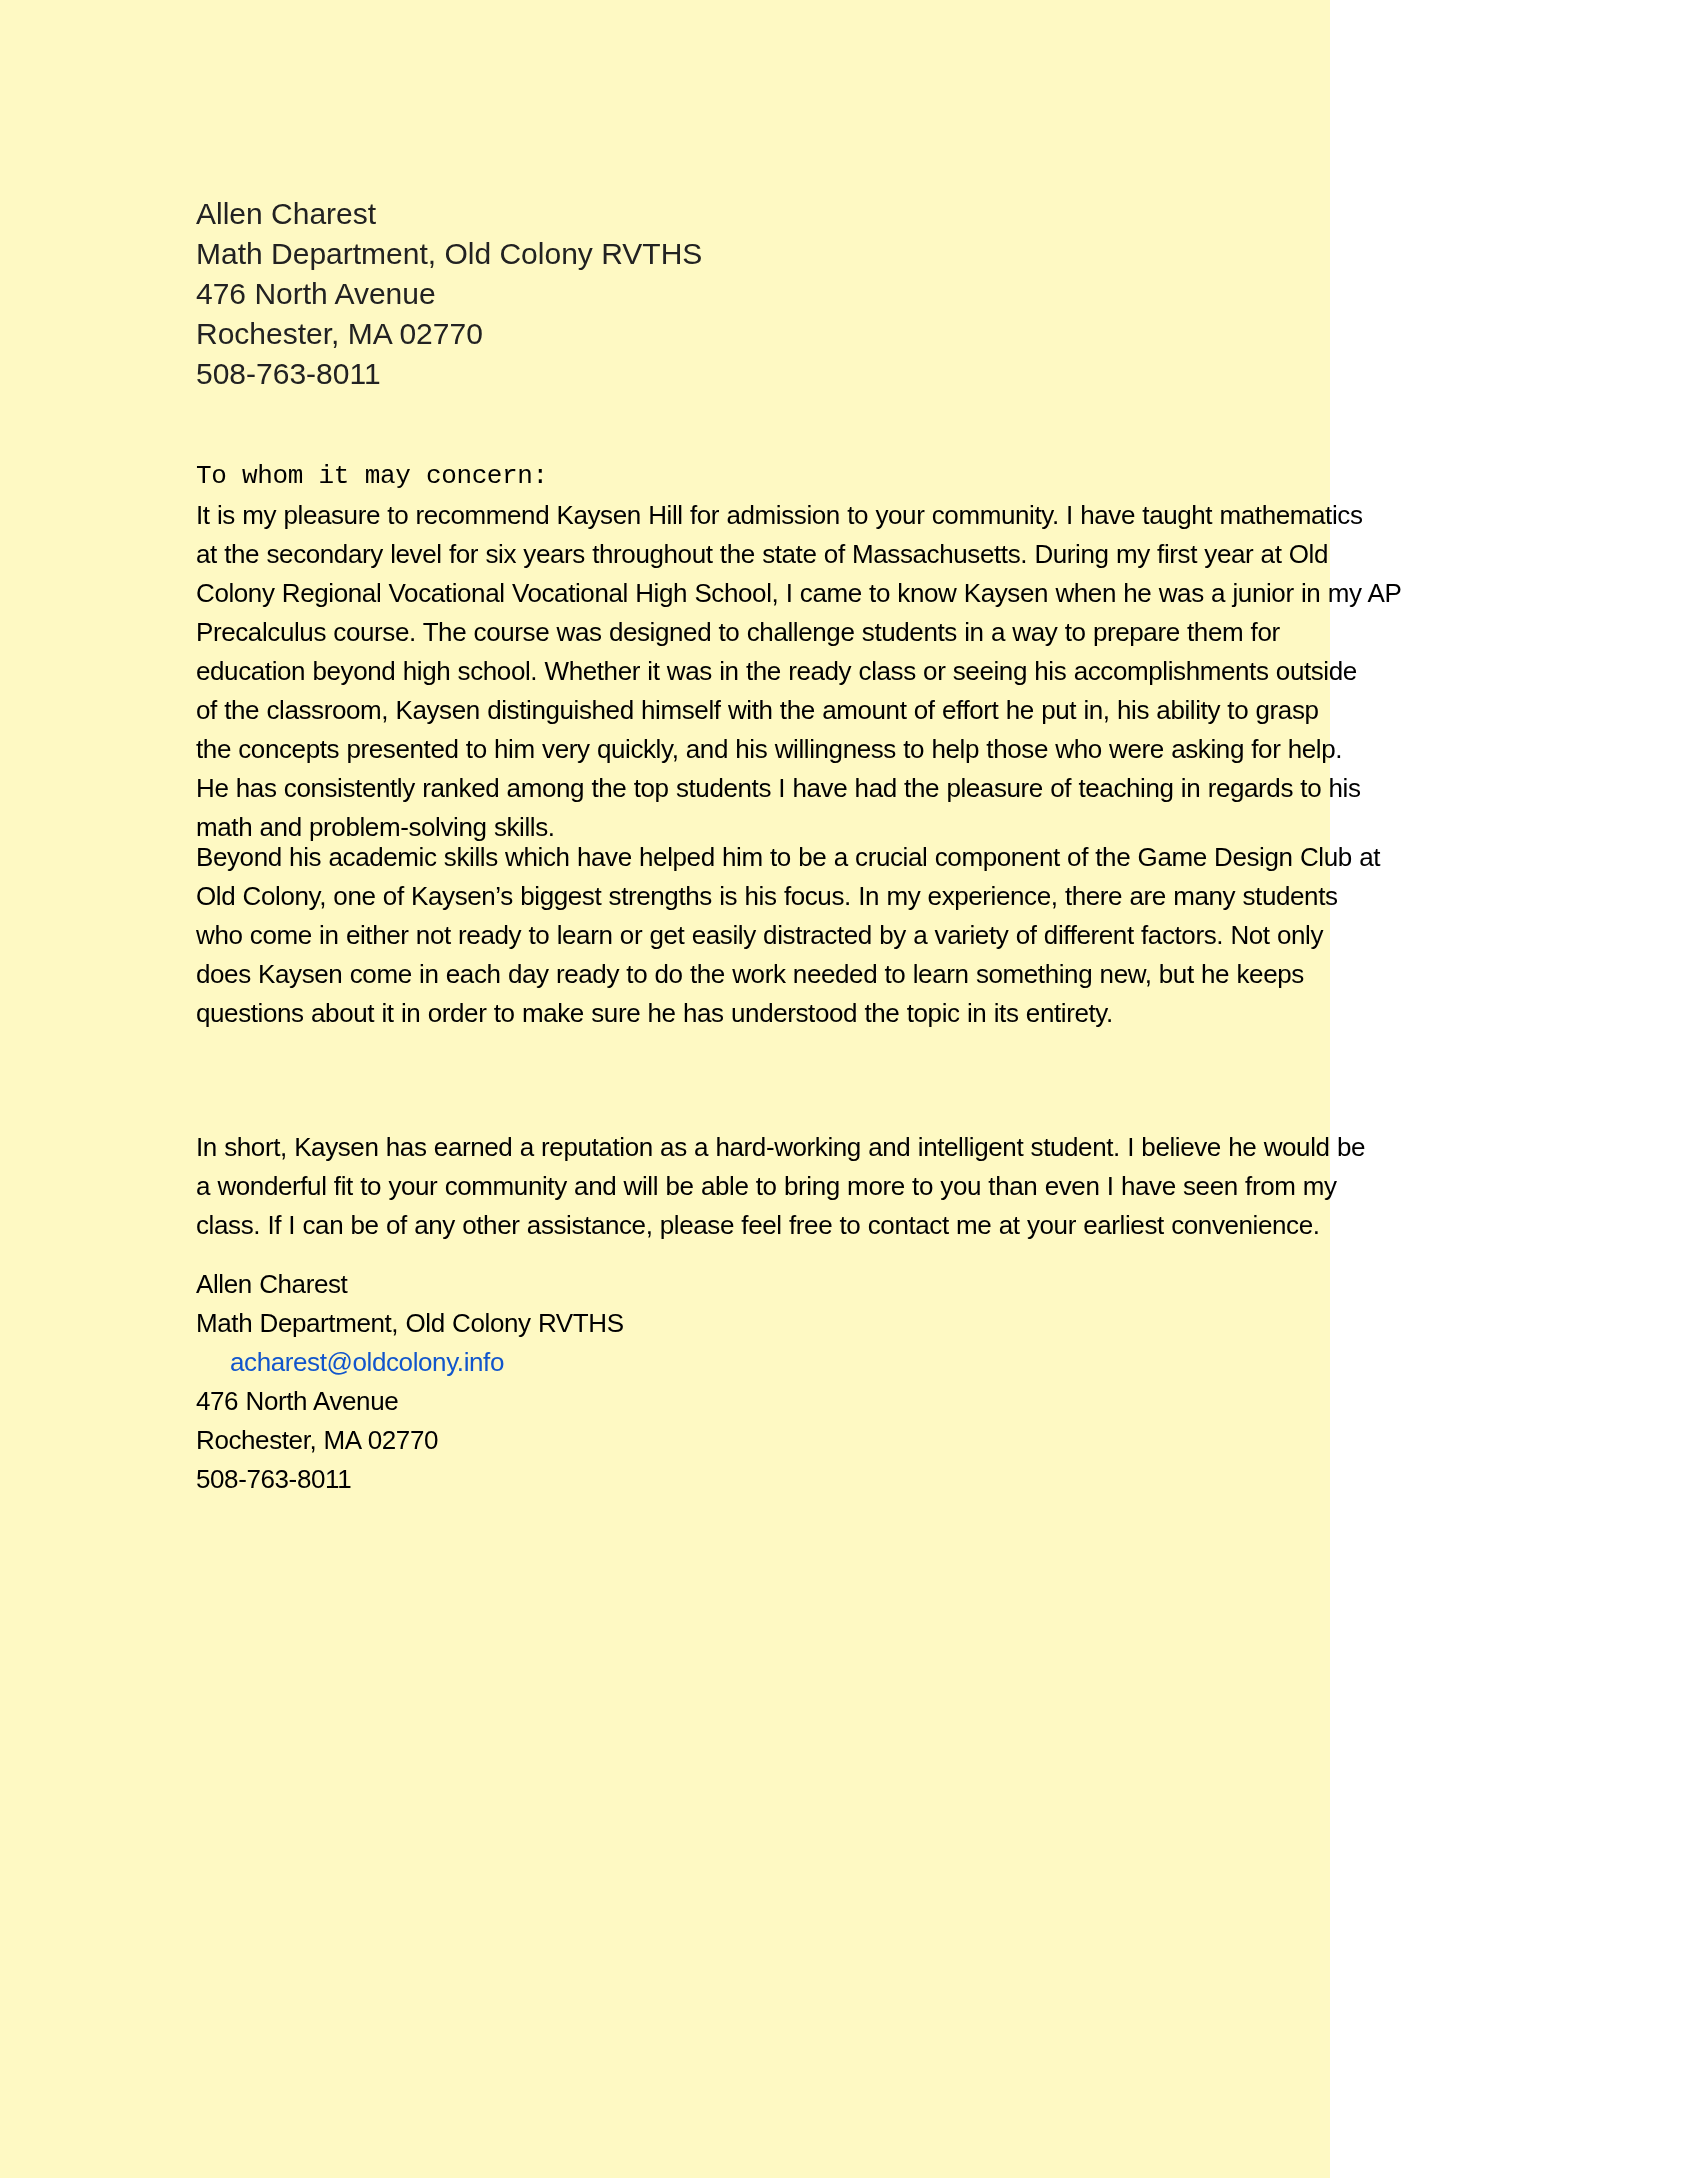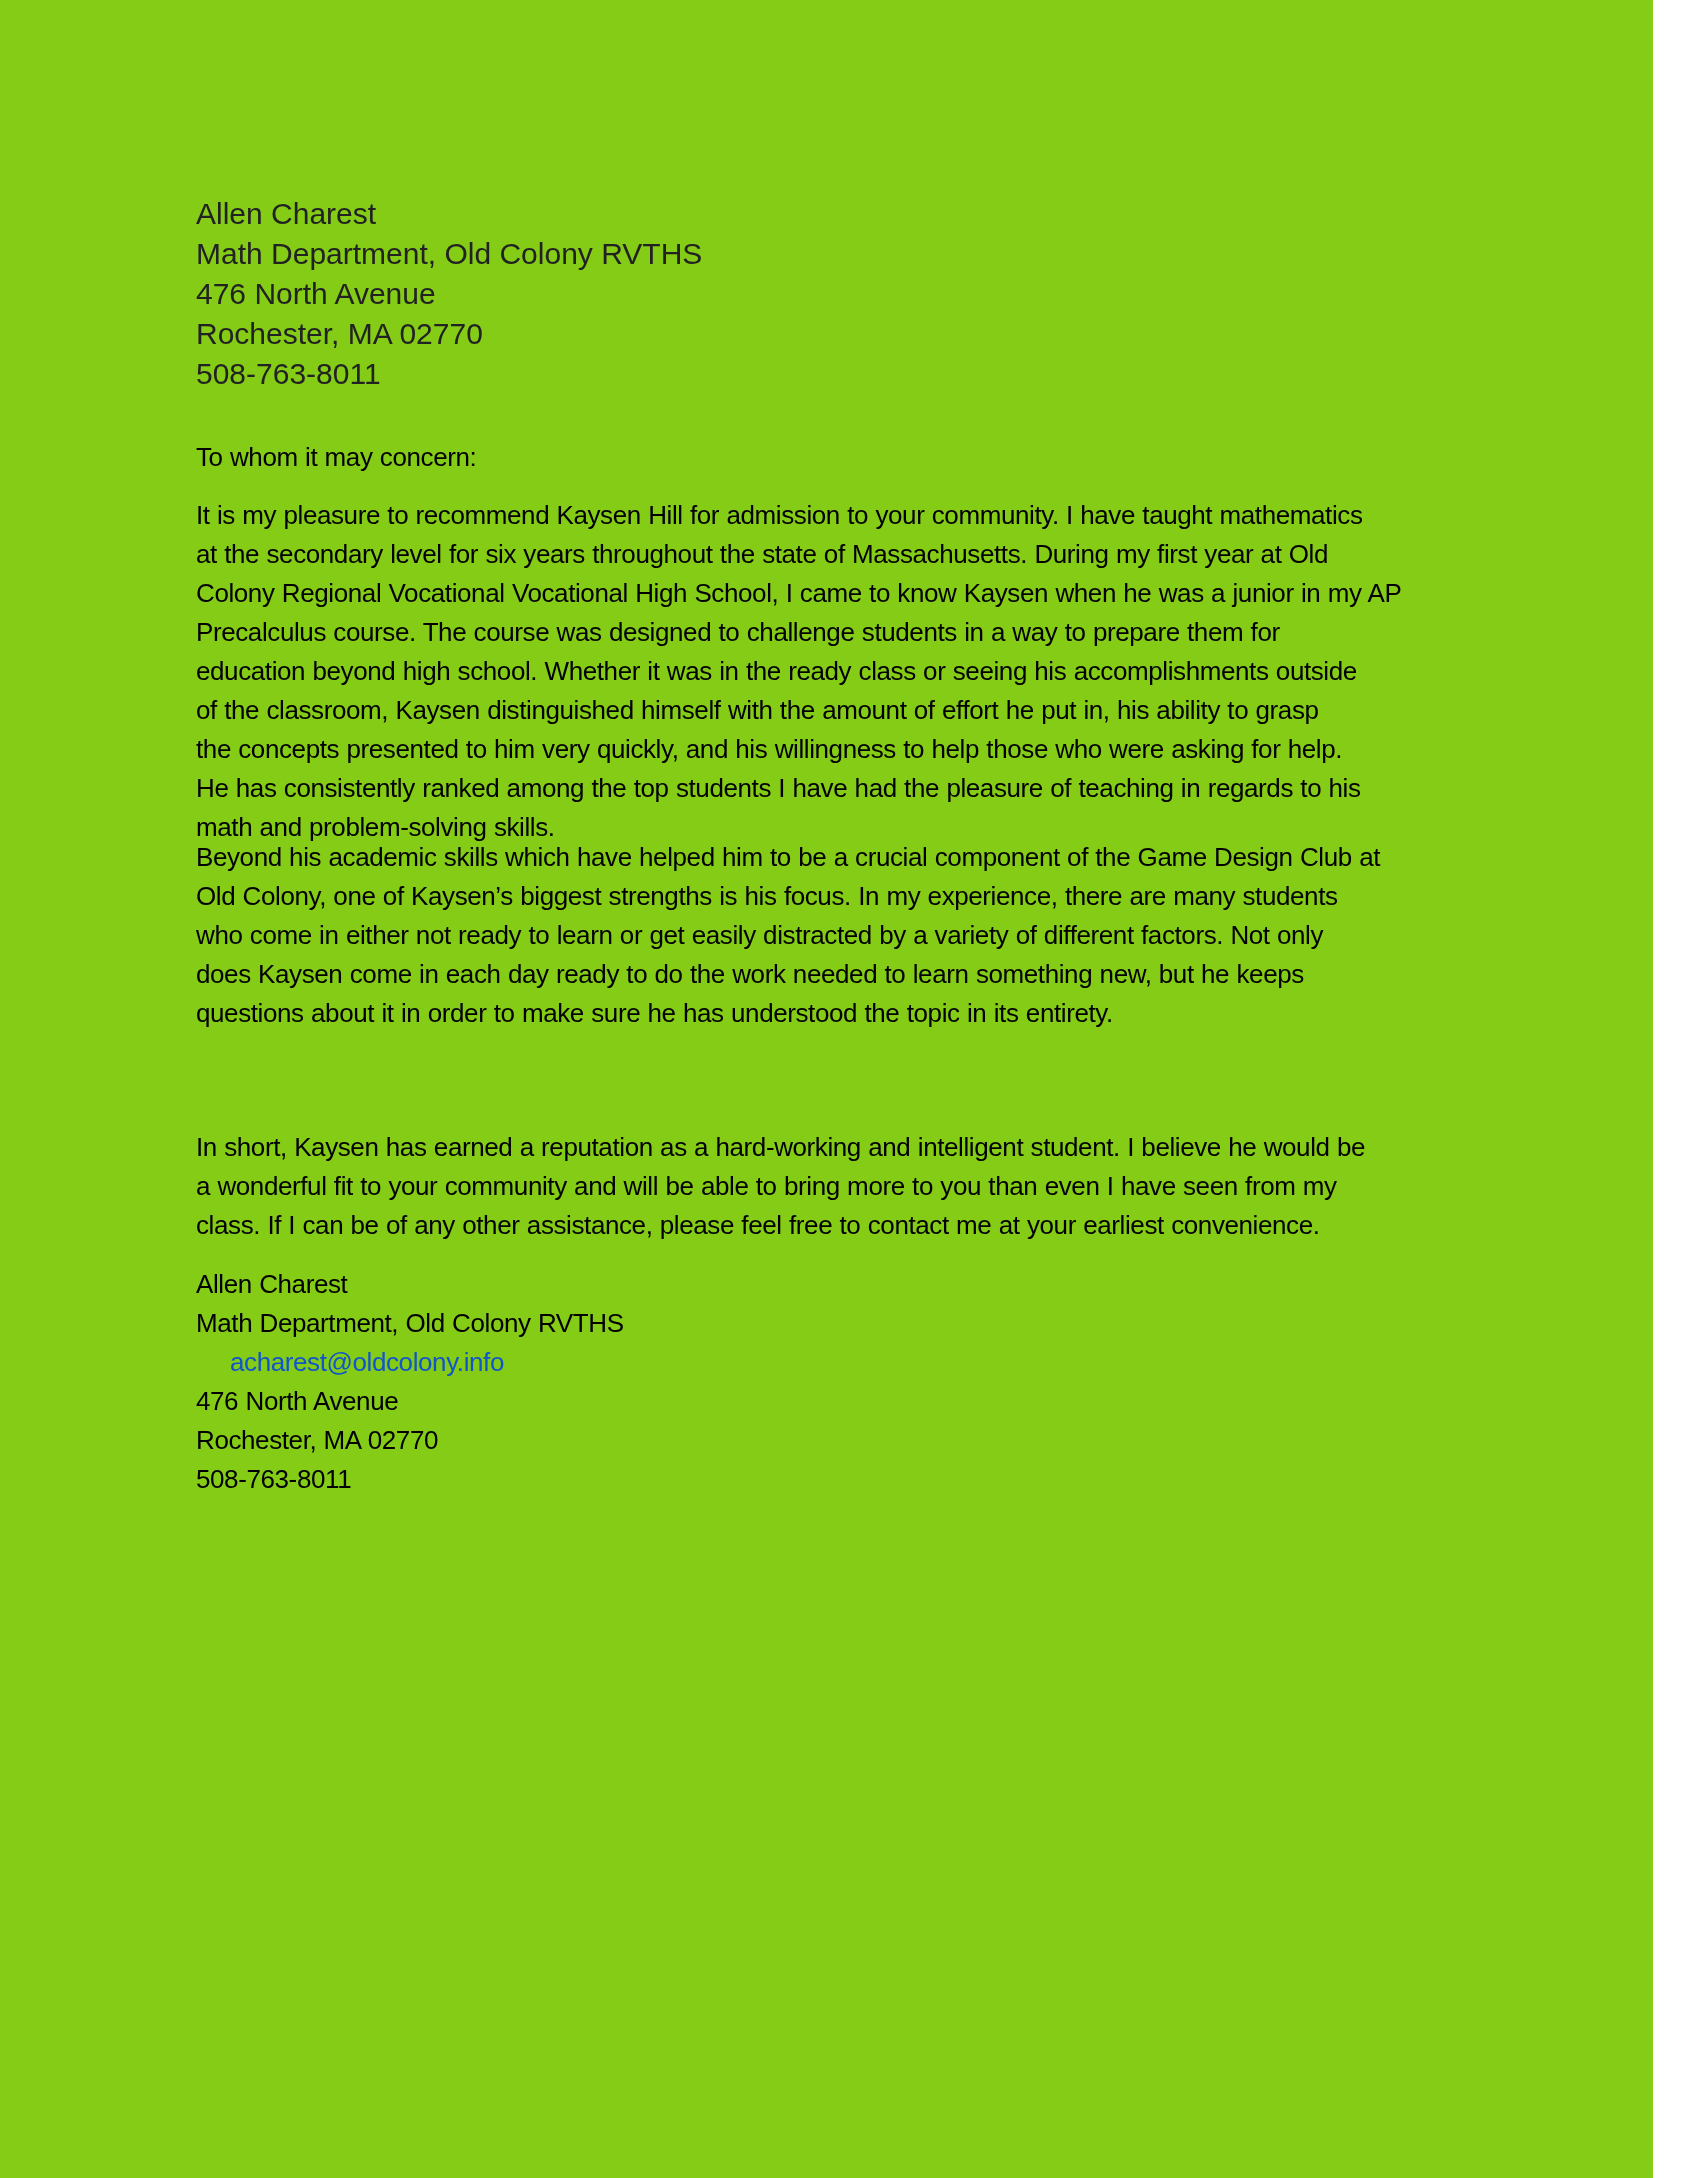--- a/index.html
+++ b/index.html
@@ -1,24 +1,24 @@
 <!DOCTYPE html>
 <html><head>
 <meta charset="utf-8">
 <style>
   html, body { margin: 0; padding: 0; background: #ffffff; }
   body { width: 1683px; height: 2178px; position: relative; overflow: hidden; }
-  .page { position: absolute; left: 0; top: 0; width: 1653px; height: 2178px; background: #84cc16; }
+  .page { position: absolute; left: 0; top: 0; width: 1330px; height: 2178px; background: #fef9c3; }
   .header { position: absolute; left: 196px; top: 194px; font-family: "Liberation Sans", sans-serif;
             font-size: 30px; line-height: 40px; color: #222222; }
   .header div { white-space: nowrap; }
   .body-text { position: absolute; left: 196px; font-family: "Liberation Sans", sans-serif;
                font-size: 26px; line-height: 39px; color: #000000; letter-spacing: -0.4px; word-spacing: 0.5px; }
   .body-text .line { white-space: nowrap; }
-  #greeting { top: 438px; }
+  #greeting { top: 457px; font-family: Liberation Mono, monospace; }
   #para1 { top: 496px; }
   #para2 { top: 838px; }
   #para3 { top: 1128px; }
   #signature { top: 1265px; }
   .link { color: #1155cc; text-decoration: none; margin-left: 34px; }
 </style>
 </head>
 <body>
 
 <div class="page">

